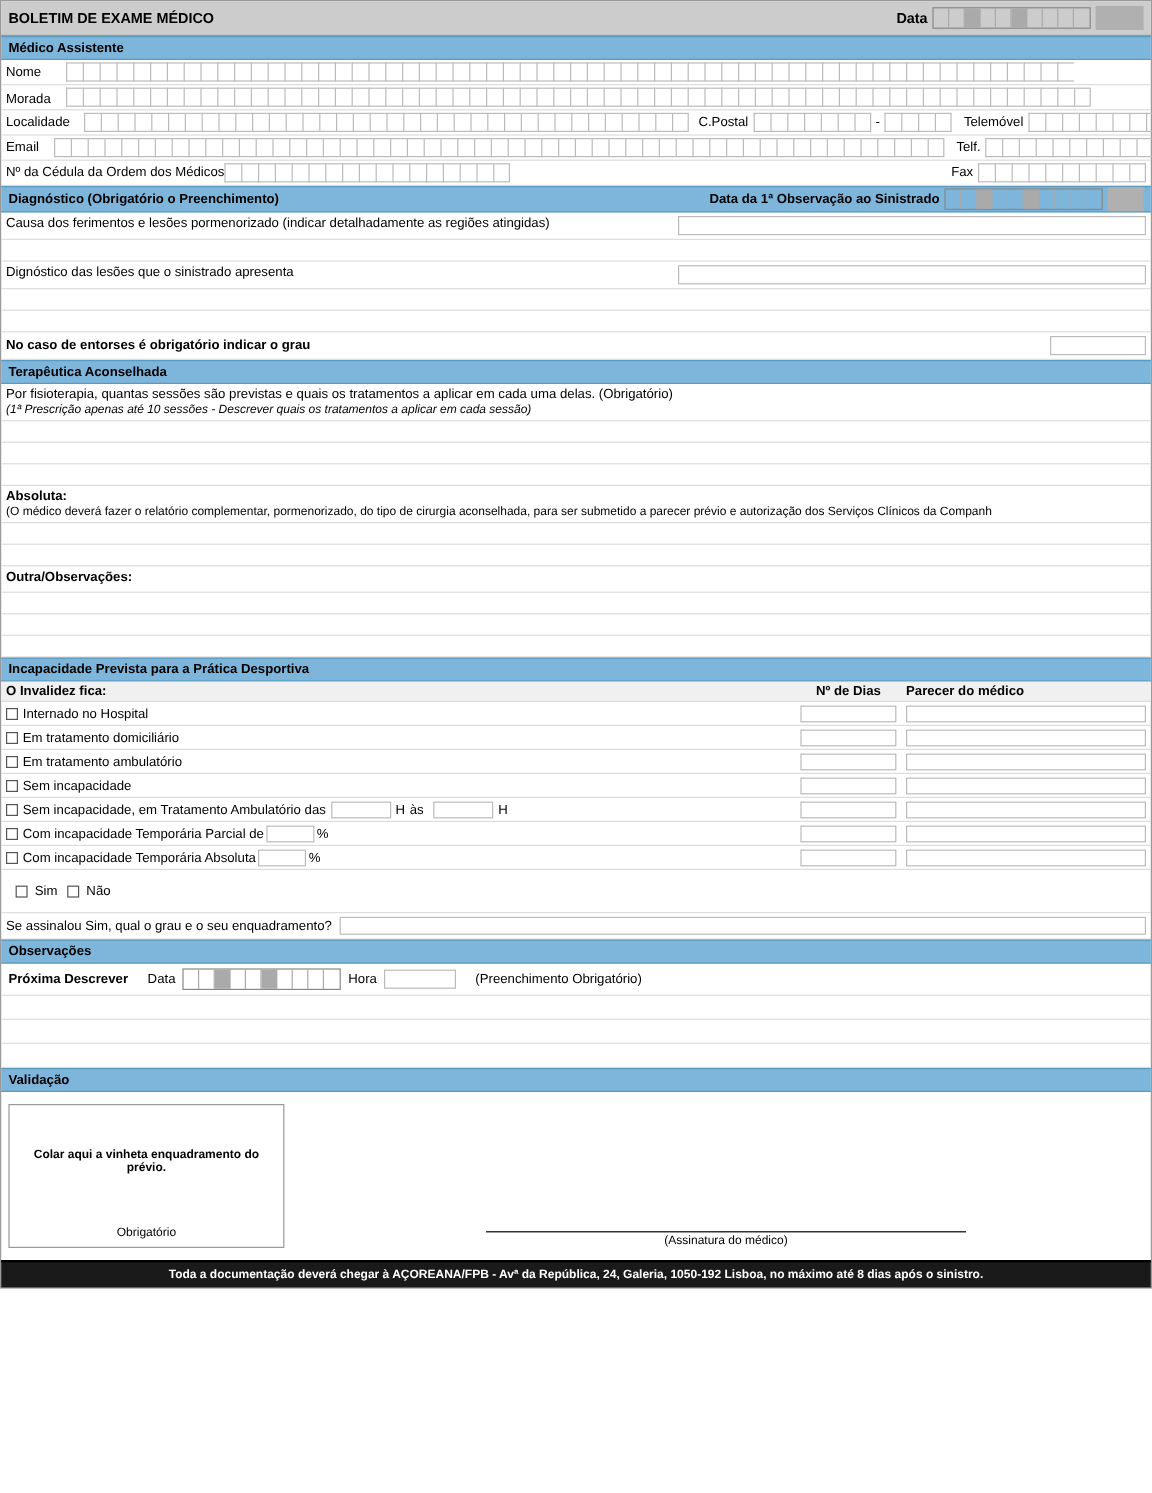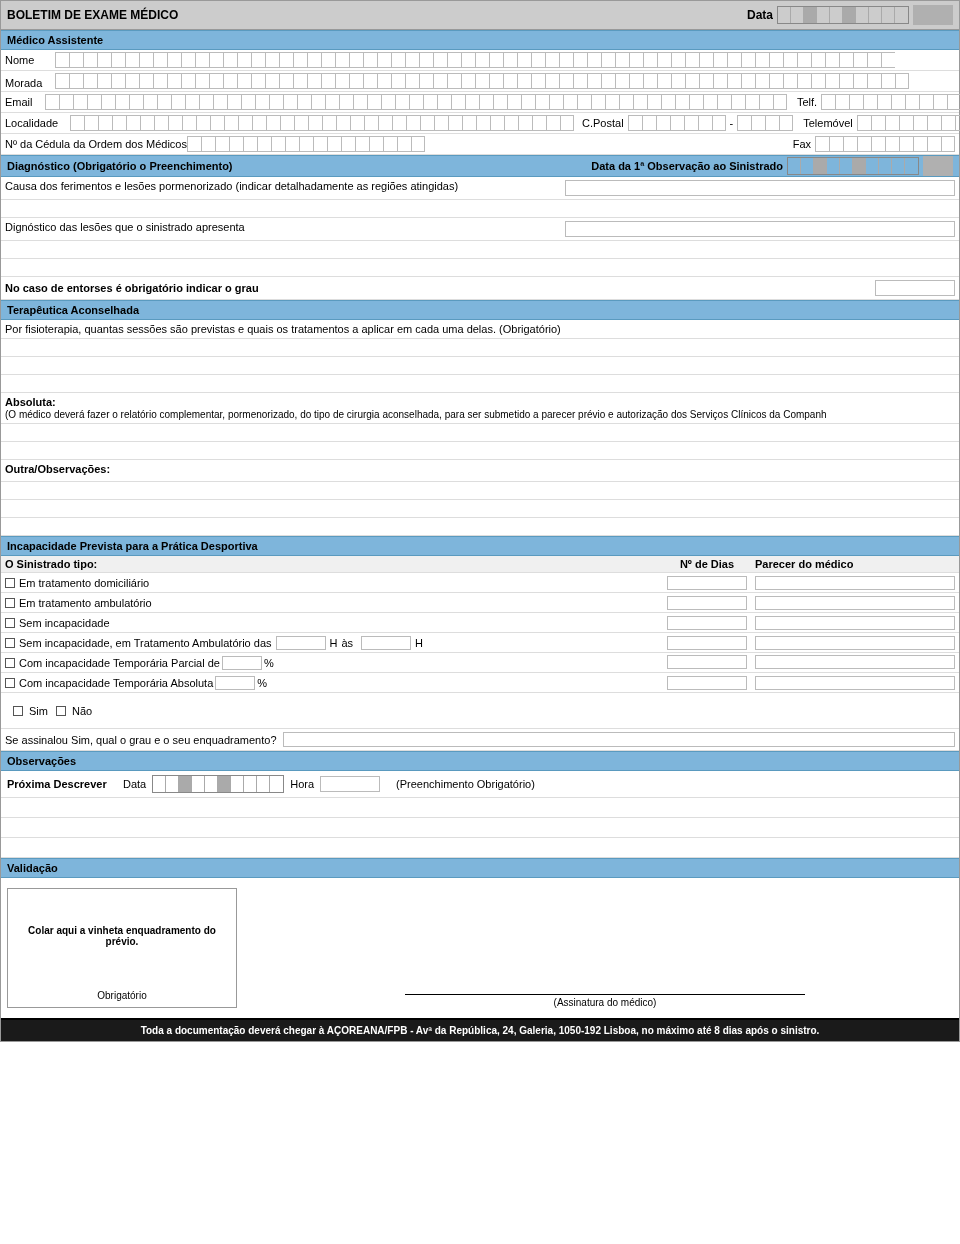--- a/index.html
+++ b/index.html
@@ -270,20 +270,91 @@
         <div style="min-width:14px;height:16px;border:1px solid #bbb;border-right:none;display:inline-block;flex-shrink:0;"></div>
         <div style="min-width:14px;height:16px;border:1px solid #bbb;border-right:none;display:inline-block;flex-shrink:0;"></div>
         <div style="min-width:14px;height:16px;border:1px solid #bbb;border-right:none;display:inline-block;flex-shrink:0;"></div>
         <div style="min-width:14px;height:16px;border:1px solid #bbb;border-right:none;display:inline-block;flex-shrink:0;"></div>
         <div style="min-width:14px;height:16px;border:1px solid #bbb;border-right:none;display:inline-block;flex-shrink:0;"></div>
       <div style="min-width:14px;height:16px;border:1px solid #bbb;display:inline-block;flex-shrink:0;"></div>
     </div>
   </div>
 
   <div style="display:flex;align-items:center;border-bottom:1px solid #ddd;padding:2px 4px;min-height:20px;">
+    <span style="min-width:65px;font-size:11px;">Localidade</span>
+    <div style="display:inline-flex;">
+      <div style="width:14px;height:16px;border:1px solid #bbb;border-right:none;display:inline-block;"></div>
+        <div style="width:14px;height:16px;border:1px solid #bbb;border-right:none;display:inline-block;"></div>
+        <div style="width:14px;height:16px;border:1px solid #bbb;border-right:none;display:inline-block;"></div>
+        <div style="width:14px;height:16px;border:1px solid #bbb;border-right:none;display:inline-block;"></div>
+        <div style="width:14px;height:16px;border:1px solid #bbb;border-right:none;display:inline-block;"></div>
+        <div style="width:14px;height:16px;border:1px solid #bbb;border-right:none;display:inline-block;"></div>
+        <div style="width:14px;height:16px;border:1px solid #bbb;border-right:none;display:inline-block;"></div>
+        <div style="width:14px;height:16px;border:1px solid #bbb;border-right:none;display:inline-block;"></div>
+        <div style="width:14px;height:16px;border:1px solid #bbb;border-right:none;display:inline-block;"></div>
+        <div style="width:14px;height:16px;border:1px solid #bbb;border-right:none;display:inline-block;"></div>
+        <div style="width:14px;height:16px;border:1px solid #bbb;border-right:none;display:inline-block;"></div>
+        <div style="width:14px;height:16px;border:1px solid #bbb;border-right:none;display:inline-block;"></div>
+        <div style="width:14px;height:16px;border:1px solid #bbb;border-right:none;display:inline-block;"></div>
+        <div style="width:14px;height:16px;border:1px solid #bbb;border-right:none;display:inline-block;"></div>
+        <div style="width:14px;height:16px;border:1px solid #bbb;border-right:none;display:inline-block;"></div>
+        <div style="width:14px;height:16px;border:1px solid #bbb;border-right:none;display:inline-block;"></div>
+        <div style="width:14px;height:16px;border:1px solid #bbb;border-right:none;display:inline-block;"></div>
+        <div style="width:14px;height:16px;border:1px solid #bbb;border-right:none;display:inline-block;"></div>
+        <div style="width:14px;height:16px;border:1px solid #bbb;border-right:none;display:inline-block;"></div>
+        <div style="width:14px;height:16px;border:1px solid #bbb;border-right:none;display:inline-block;"></div>
+        <div style="width:14px;height:16px;border:1px solid #bbb;border-right:none;display:inline-block;"></div>
+        <div style="width:14px;height:16px;border:1px solid #bbb;border-right:none;display:inline-block;"></div>
+        <div style="width:14px;height:16px;border:1px solid #bbb;border-right:none;display:inline-block;"></div>
+        <div style="width:14px;height:16px;border:1px solid #bbb;border-right:none;display:inline-block;"></div>
+        <div style="width:14px;height:16px;border:1px solid #bbb;border-right:none;display:inline-block;"></div>
+        <div style="width:14px;height:16px;border:1px solid #bbb;border-right:none;display:inline-block;"></div>
+        <div style="width:14px;height:16px;border:1px solid #bbb;border-right:none;display:inline-block;"></div>
+        <div style="width:14px;height:16px;border:1px solid #bbb;border-right:none;display:inline-block;"></div>
+        <div style="width:14px;height:16px;border:1px solid #bbb;border-right:none;display:inline-block;"></div>
+        <div style="width:14px;height:16px;border:1px solid #bbb;border-right:none;display:inline-block;"></div>
+        <div style="width:14px;height:16px;border:1px solid #bbb;border-right:none;display:inline-block;"></div>
+        <div style="width:14px;height:16px;border:1px solid #bbb;border-right:none;display:inline-block;"></div>
+        <div style="width:14px;height:16px;border:1px solid #bbb;border-right:none;display:inline-block;"></div>
+        <div style="width:14px;height:16px;border:1px solid #bbb;border-right:none;display:inline-block;"></div>
+        <div style="width:14px;height:16px;border:1px solid #bbb;border-right:none;display:inline-block;"></div>
+      <div style="width:14px;height:16px;border:1px solid #bbb;display:inline-block;"></div>
+    </div>
+    <span style="margin-left:8px;font-size:11px;">C.Postal</span>
+    <div style="display:inline-flex;margin-left:4px;">
+      <div style="width:14px;height:16px;border:1px solid #bbb;border-right:none;display:inline-block;"></div>
+        <div style="width:14px;height:16px;border:1px solid #bbb;border-right:none;display:inline-block;"></div>
+        <div style="width:14px;height:16px;border:1px solid #bbb;border-right:none;display:inline-block;"></div>
+        <div style="width:14px;height:16px;border:1px solid #bbb;border-right:none;display:inline-block;"></div>
+        <div style="width:14px;height:16px;border:1px solid #bbb;border-right:none;display:inline-block;"></div>
+        <div style="width:14px;height:16px;border:1px solid #bbb;border-right:none;display:inline-block;"></div>
+      <div style="width:14px;height:16px;border:1px solid #bbb;display:inline-block;"></div>
+    </div>
+    <span style="margin:0 4px;font-size:11px;">-</span>
+    <div style="display:inline-flex;">
+      <div style="width:14px;height:16px;border:1px solid #bbb;border-right:none;display:inline-block;"></div>
+        <div style="width:14px;height:16px;border:1px solid #bbb;border-right:none;display:inline-block;"></div>
+        <div style="width:14px;height:16px;border:1px solid #bbb;border-right:none;display:inline-block;"></div>
+      <div style="width:14px;height:16px;border:1px solid #bbb;display:inline-block;"></div>
+    </div>
+    <span style="margin-left:10px;font-size:11px;">Telemóvel</span>
+    <div style="display:inline-flex;margin-left:4px;">
+      <div style="width:14px;height:16px;border:1px solid #bbb;border-right:none;display:inline-block;"></div>
+        <div style="width:14px;height:16px;border:1px solid #bbb;border-right:none;display:inline-block;"></div>
+        <div style="width:14px;height:16px;border:1px solid #bbb;border-right:none;display:inline-block;"></div>
+        <div style="width:14px;height:16px;border:1px solid #bbb;border-right:none;display:inline-block;"></div>
+        <div style="width:14px;height:16px;border:1px solid #bbb;border-right:none;display:inline-block;"></div>
+        <div style="width:14px;height:16px;border:1px solid #bbb;border-right:none;display:inline-block;"></div>
+        <div style="width:14px;height:16px;border:1px solid #bbb;border-right:none;display:inline-block;"></div>
+        <div style="width:14px;height:16px;border:1px solid #bbb;border-right:none;display:inline-block;"></div>
+
+    </div>
+  </div>
+
+  <div style="display:flex;align-items:center;border-bottom:1px solid #ddd;padding:2px 4px;min-height:20px;">
     <span style="min-width:40px;font-size:11px;">Email</span>
     <div style="display:inline-flex;flex:1;">
       <div style="width:14px;height:16px;border:1px solid #bbb;border-right:none;display:inline-block;"></div>
         <div style="width:14px;height:16px;border:1px solid #bbb;border-right:none;display:inline-block;"></div>
         <div style="width:14px;height:16px;border:1px solid #bbb;border-right:none;display:inline-block;"></div>
         <div style="width:14px;height:16px;border:1px solid #bbb;border-right:none;display:inline-block;"></div>
         <div style="width:14px;height:16px;border:1px solid #bbb;border-right:none;display:inline-block;"></div>
         <div style="width:14px;height:16px;border:1px solid #bbb;border-right:none;display:inline-block;"></div>
         <div style="width:14px;height:16px;border:1px solid #bbb;border-right:none;display:inline-block;"></div>
         <div style="width:14px;height:16px;border:1px solid #bbb;border-right:none;display:inline-block;"></div>
@@ -338,91 +409,20 @@
       <div style="width:14px;height:16px;border:1px solid #bbb;border-right:none;display:inline-block;"></div>
         <div style="width:14px;height:16px;border:1px solid #bbb;border-right:none;display:inline-block;"></div>
         <div style="width:14px;height:16px;border:1px solid #bbb;border-right:none;display:inline-block;"></div>
         <div style="width:14px;height:16px;border:1px solid #bbb;border-right:none;display:inline-block;"></div>
         <div style="width:14px;height:16px;border:1px solid #bbb;border-right:none;display:inline-block;"></div>
         <div style="width:14px;height:16px;border:1px solid #bbb;border-right:none;display:inline-block;"></div>
         <div style="width:14px;height:16px;border:1px solid #bbb;border-right:none;display:inline-block;"></div>
         <div style="width:14px;height:16px;border:1px solid #bbb;border-right:none;display:inline-block;"></div>
         <div style="width:14px;height:16px;border:1px solid #bbb;border-right:none;display:inline-block;"></div>
       <div style="width:14px;height:16px;border:1px solid #bbb;display:inline-block;"></div>
-    </div>
-  </div>
-
-  <div style="display:flex;align-items:center;border-bottom:1px solid #ddd;padding:2px 4px;min-height:20px;">
-    <span style="min-width:65px;font-size:11px;">Localidade</span>
-    <div style="display:inline-flex;">
-      <div style="width:14px;height:16px;border:1px solid #bbb;border-right:none;display:inline-block;"></div>
-        <div style="width:14px;height:16px;border:1px solid #bbb;border-right:none;display:inline-block;"></div>
-        <div style="width:14px;height:16px;border:1px solid #bbb;border-right:none;display:inline-block;"></div>
-        <div style="width:14px;height:16px;border:1px solid #bbb;border-right:none;display:inline-block;"></div>
-        <div style="width:14px;height:16px;border:1px solid #bbb;border-right:none;display:inline-block;"></div>
-        <div style="width:14px;height:16px;border:1px solid #bbb;border-right:none;display:inline-block;"></div>
-        <div style="width:14px;height:16px;border:1px solid #bbb;border-right:none;display:inline-block;"></div>
-        <div style="width:14px;height:16px;border:1px solid #bbb;border-right:none;display:inline-block;"></div>
-        <div style="width:14px;height:16px;border:1px solid #bbb;border-right:none;display:inline-block;"></div>
-        <div style="width:14px;height:16px;border:1px solid #bbb;border-right:none;display:inline-block;"></div>
-        <div style="width:14px;height:16px;border:1px solid #bbb;border-right:none;display:inline-block;"></div>
-        <div style="width:14px;height:16px;border:1px solid #bbb;border-right:none;display:inline-block;"></div>
-        <div style="width:14px;height:16px;border:1px solid #bbb;border-right:none;display:inline-block;"></div>
-        <div style="width:14px;height:16px;border:1px solid #bbb;border-right:none;display:inline-block;"></div>
-        <div style="width:14px;height:16px;border:1px solid #bbb;border-right:none;display:inline-block;"></div>
-        <div style="width:14px;height:16px;border:1px solid #bbb;border-right:none;display:inline-block;"></div>
-        <div style="width:14px;height:16px;border:1px solid #bbb;border-right:none;display:inline-block;"></div>
-        <div style="width:14px;height:16px;border:1px solid #bbb;border-right:none;display:inline-block;"></div>
-        <div style="width:14px;height:16px;border:1px solid #bbb;border-right:none;display:inline-block;"></div>
-        <div style="width:14px;height:16px;border:1px solid #bbb;border-right:none;display:inline-block;"></div>
-        <div style="width:14px;height:16px;border:1px solid #bbb;border-right:none;display:inline-block;"></div>
-        <div style="width:14px;height:16px;border:1px solid #bbb;border-right:none;display:inline-block;"></div>
-        <div style="width:14px;height:16px;border:1px solid #bbb;border-right:none;display:inline-block;"></div>
-        <div style="width:14px;height:16px;border:1px solid #bbb;border-right:none;display:inline-block;"></div>
-        <div style="width:14px;height:16px;border:1px solid #bbb;border-right:none;display:inline-block;"></div>
-        <div style="width:14px;height:16px;border:1px solid #bbb;border-right:none;display:inline-block;"></div>
-        <div style="width:14px;height:16px;border:1px solid #bbb;border-right:none;display:inline-block;"></div>
-        <div style="width:14px;height:16px;border:1px solid #bbb;border-right:none;display:inline-block;"></div>
-        <div style="width:14px;height:16px;border:1px solid #bbb;border-right:none;display:inline-block;"></div>
-        <div style="width:14px;height:16px;border:1px solid #bbb;border-right:none;display:inline-block;"></div>
-        <div style="width:14px;height:16px;border:1px solid #bbb;border-right:none;display:inline-block;"></div>
-        <div style="width:14px;height:16px;border:1px solid #bbb;border-right:none;display:inline-block;"></div>
-        <div style="width:14px;height:16px;border:1px solid #bbb;border-right:none;display:inline-block;"></div>
-        <div style="width:14px;height:16px;border:1px solid #bbb;border-right:none;display:inline-block;"></div>
-        <div style="width:14px;height:16px;border:1px solid #bbb;border-right:none;display:inline-block;"></div>
-      <div style="width:14px;height:16px;border:1px solid #bbb;display:inline-block;"></div>
-    </div>
-    <span style="margin-left:8px;font-size:11px;">C.Postal</span>
-    <div style="display:inline-flex;margin-left:4px;">
-      <div style="width:14px;height:16px;border:1px solid #bbb;border-right:none;display:inline-block;"></div>
-        <div style="width:14px;height:16px;border:1px solid #bbb;border-right:none;display:inline-block;"></div>
-        <div style="width:14px;height:16px;border:1px solid #bbb;border-right:none;display:inline-block;"></div>
-        <div style="width:14px;height:16px;border:1px solid #bbb;border-right:none;display:inline-block;"></div>
-        <div style="width:14px;height:16px;border:1px solid #bbb;border-right:none;display:inline-block;"></div>
-        <div style="width:14px;height:16px;border:1px solid #bbb;border-right:none;display:inline-block;"></div>
-      <div style="width:14px;height:16px;border:1px solid #bbb;display:inline-block;"></div>
-    </div>
-    <span style="margin:0 4px;font-size:11px;">-</span>
-    <div style="display:inline-flex;">
-      <div style="width:14px;height:16px;border:1px solid #bbb;border-right:none;display:inline-block;"></div>
-        <div style="width:14px;height:16px;border:1px solid #bbb;border-right:none;display:inline-block;"></div>
-        <div style="width:14px;height:16px;border:1px solid #bbb;border-right:none;display:inline-block;"></div>
-      <div style="width:14px;height:16px;border:1px solid #bbb;display:inline-block;"></div>
-    </div>
-    <span style="margin-left:10px;font-size:11px;">Telemóvel</span>
-    <div style="display:inline-flex;margin-left:4px;">
-      <div style="width:14px;height:16px;border:1px solid #bbb;border-right:none;display:inline-block;"></div>
-        <div style="width:14px;height:16px;border:1px solid #bbb;border-right:none;display:inline-block;"></div>
-        <div style="width:14px;height:16px;border:1px solid #bbb;border-right:none;display:inline-block;"></div>
-        <div style="width:14px;height:16px;border:1px solid #bbb;border-right:none;display:inline-block;"></div>
-        <div style="width:14px;height:16px;border:1px solid #bbb;border-right:none;display:inline-block;"></div>
-        <div style="width:14px;height:16px;border:1px solid #bbb;border-right:none;display:inline-block;"></div>
-        <div style="width:14px;height:16px;border:1px solid #bbb;border-right:none;display:inline-block;"></div>
-        <div style="width:14px;height:16px;border:1px solid #bbb;border-right:none;display:inline-block;"></div>
-
     </div>
   </div>
 
   <div style="display:flex;align-items:center;border-bottom:1px solid #ddd;padding:2px 4px;min-height:20px;">
     <span style="font-size:11px;min-width:180px;">Nº da Cédula da Ordem dos Médicos</span>
     <div style="display:inline-flex;">
       <div style="width:14px;height:16px;border:1px solid #bbb;border-right:none;display:inline-block;"></div>
         <div style="width:14px;height:16px;border:1px solid #bbb;border-right:none;display:inline-block;"></div>
         <div style="width:14px;height:16px;border:1px solid #bbb;border-right:none;display:inline-block;"></div>
         <div style="width:14px;height:16px;border:1px solid #bbb;border-right:none;display:inline-block;"></div>
@@ -491,20 +491,21 @@
 
   <div style="display:flex;align-items:center;border-bottom:1px solid #ddd;padding:3px 4px;min-height:22px;">
     <span style="font-size:11px;flex:1;font-weight:bold;">No caso de entorses é obrigatório indicar o grau</span>
     <div style="width:80px;height:16px;border:1px solid #bbb;margin-left:4px;"></div>
   </div>
 
   <div class="section-header">Terapêutica Aconselhada</div>
 
   <div style="padding:3px 4px;border-bottom:1px solid #ddd;">
     <span style="font-size:11px;">Por fisioterapia, quantas sessões são previstas e quais os tratamentos a aplicar em cada uma delas. (Obrigatório)</span><br>
+    <span style="font-size:10px;font-style:italic;">(1ª Prescrição apenas até 10 sessões - Descrever quais os tratamentos a aplicar em cada sessão)</span>
   </div>
   <div style="height:18px;border-bottom:1px solid #ddd;"></div>
   <div style="height:18px;border-bottom:1px solid #ddd;"></div>
   <div style="height:18px;border-bottom:1px solid #ddd;"></div>
 
   <div style="padding:3px 4px;border-bottom:1px solid #ddd;min-height:22px;">
     <span style="font-size:11px;font-weight:bold;">Absoluta:</span><br>
     <span style="font-size:10px;">(O médico deverá fazer o relatório complementar, pormenorizado, do tipo de cirurgia aconselhada, para ser submetido a parecer prévio e autorização  dos Serviços Clínicos da Companh</span>
   </div>
   <div style="height:18px;border-bottom:1px solid #ddd;"></div>
@@ -513,25 +514,33 @@
   <div style="padding:3px 4px;border-bottom:1px solid #ddd;min-height:22px;">
     <span style="font-size:11px;font-weight:bold;">Outra/Observações:</span>
   </div>
   <div style="height:18px;border-bottom:1px solid #ddd;"></div>
   <div style="height:18px;border-bottom:1px solid #ddd;"></div>
   <div style="height:18px;border-bottom:1px solid #ddd;"></div>
 
   <div class="section-header">Incapacidade Prevista para a Prática Desportiva</div>
 
   <div style="display:flex;align-items:center;border-bottom:1px solid #ddd;padding:2px 4px;background:#f0f0f0;font-weight:bold;font-size:11px;">
-    <div style="flex:1;">O Sinistrado tipo:</div>
+    <div style="flex:1;">O Invalidez fica:</div>
     <div style="width:80px;text-align:center;">Nº de Dias</div>
     <div style="width:200px;margin-left:8px;">Parecer do médico</div>
   </div>
 
+  <div style="display:flex;align-items:center;border-bottom:1px solid #ddd;padding:2px 4px;min-height:20px;">
+    <div style="flex:1;display:flex;align-items:center;">
+      <div class="cb"></div>
+      <span>Internado no Hospital</span>
+    </div>
+    <div style="width:80px;height:14px;border:1px solid #bbb;margin-left:4px;"></div>
+    <div style="width:200px;height:14px;border:1px solid #bbb;margin-left:8px;"></div>
+  </div>
 
   <div style="display:flex;align-items:center;border-bottom:1px solid #ddd;padding:2px 4px;min-height:20px;">
     <div style="flex:1;display:flex;align-items:center;">
       <div class="cb"></div>
       <span>Em tratamento domiciliário</span>
     </div>
     <div style="width:80px;height:14px;border:1px solid #bbb;margin-left:4px;"></div>
     <div style="width:200px;height:14px;border:1px solid #bbb;margin-left:8px;"></div>
   </div>
 
@@ -560,21 +569,21 @@
       <div style="width:50px;height:14px;border:1px solid #bbb;margin:0 4px;"></div>
       <span>H</span>
       <span style="margin:0 4px;">às</span>
       <div style="width:50px;height:14px;border:1px solid #bbb;margin:0 4px;"></div>
       <span>H</span>
     </div>
     <div style="width:80px;height:14px;border:1px solid #bbb;margin-left:4px;"></div>
     <div style="width:200px;height:14px;border:1px solid #bbb;margin-left:8px;"></div>
   </div>
 
-  <div style="display:flex;border-bottom:1px solid #ddd;padding:2px 4px;min-height:20px;">
+  <div style="display:flex;align-items:center;border-bottom:1px solid #ddd;padding:2px 4px;min-height:20px;">
     <div style="flex:1;display:flex;align-items:center;">
       <div class="cb"></div>
       <span>Com incapacidade Temporária Parcial de</span>
       <div style="width:40px;height:14px;border:1px solid #bbb;margin:0 2px;"></div>
       <span>%</span>
     </div>
     <div style="width:80px;height:14px;border:1px solid #bbb;margin-left:4px;"></div>
     <div style="width:200px;height:14px;border:1px solid #bbb;margin-left:8px;"></div>
   </div>
 

